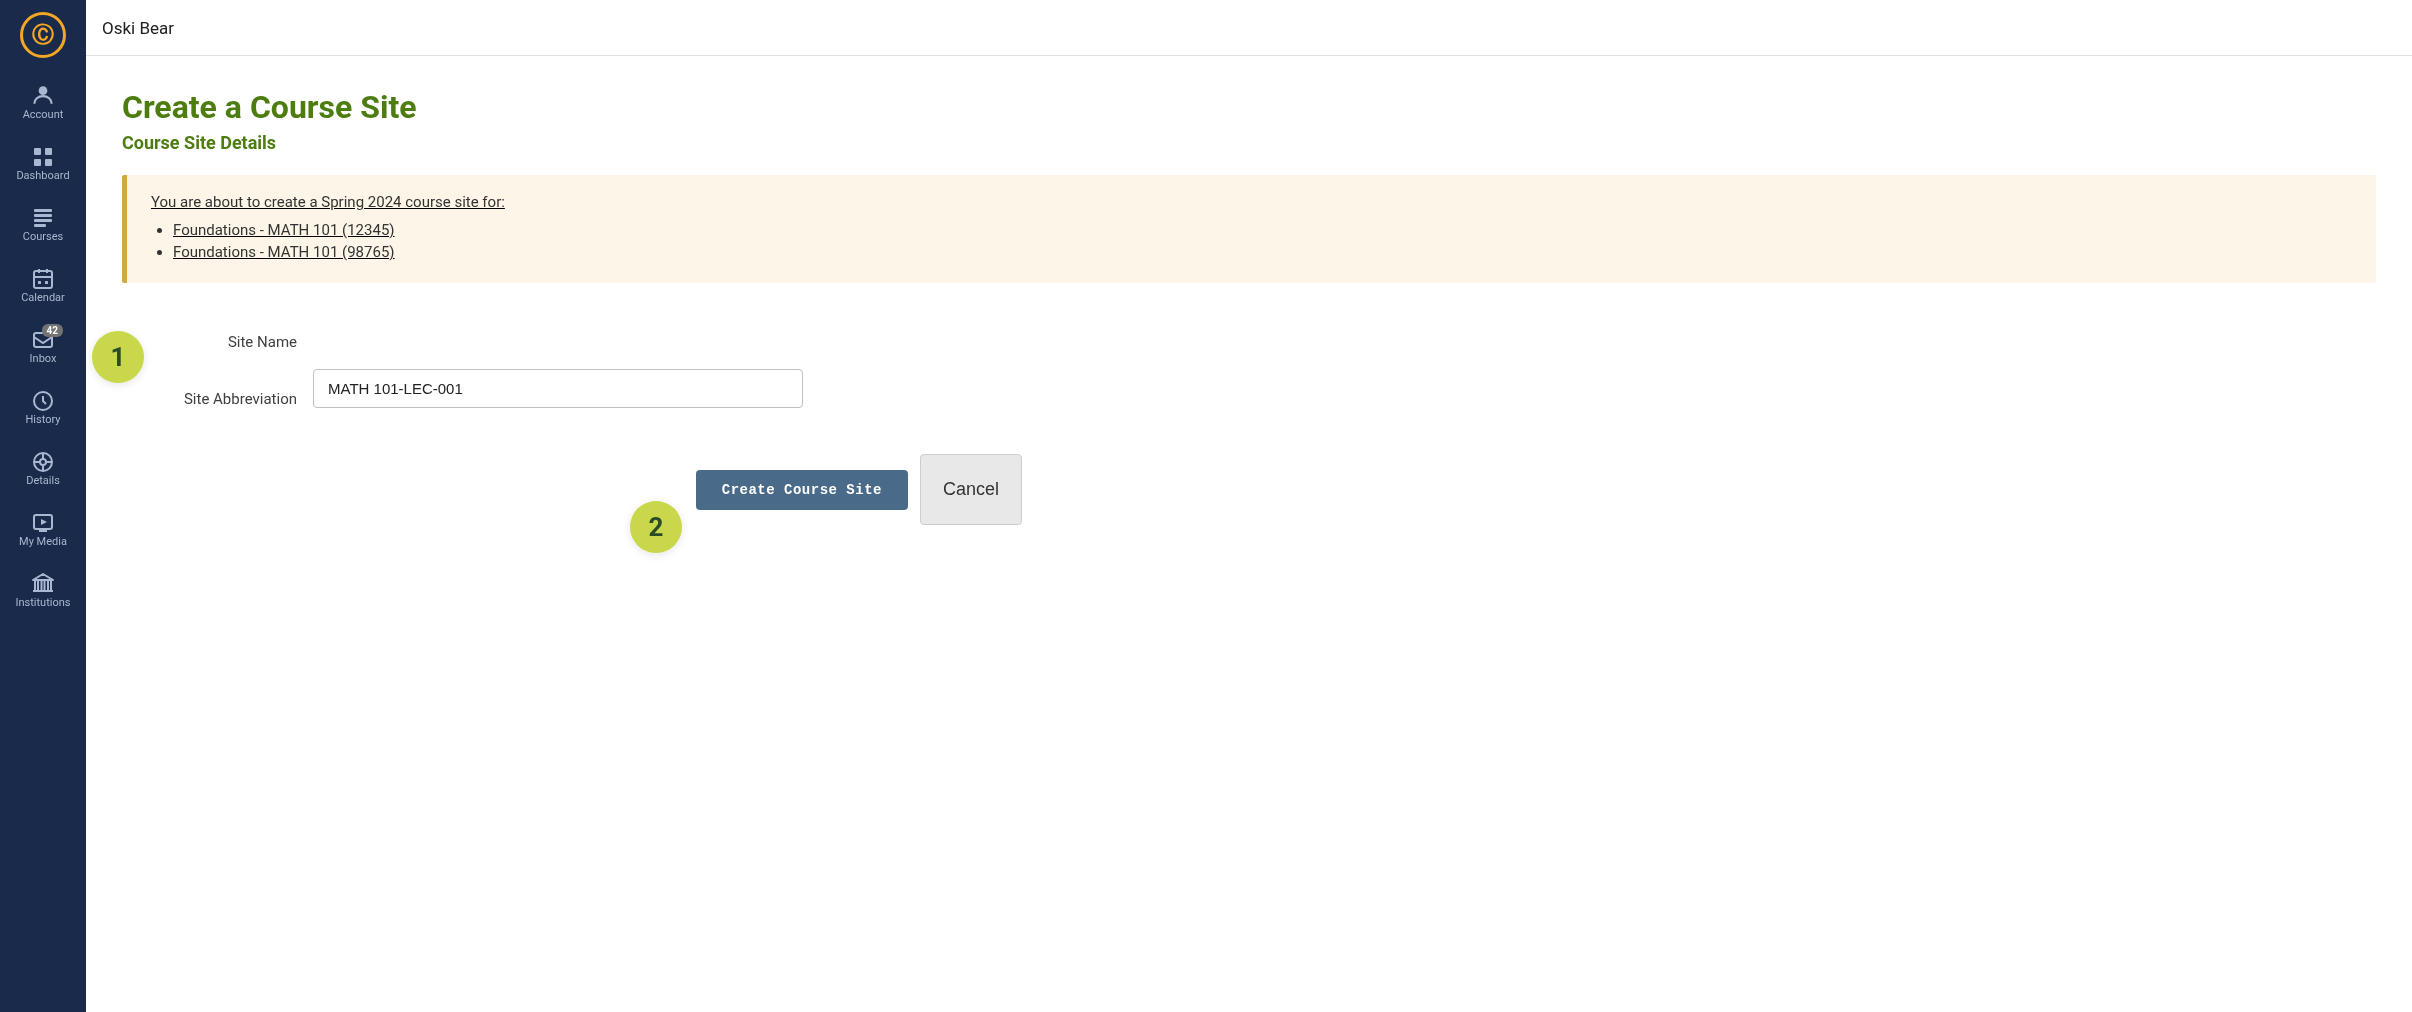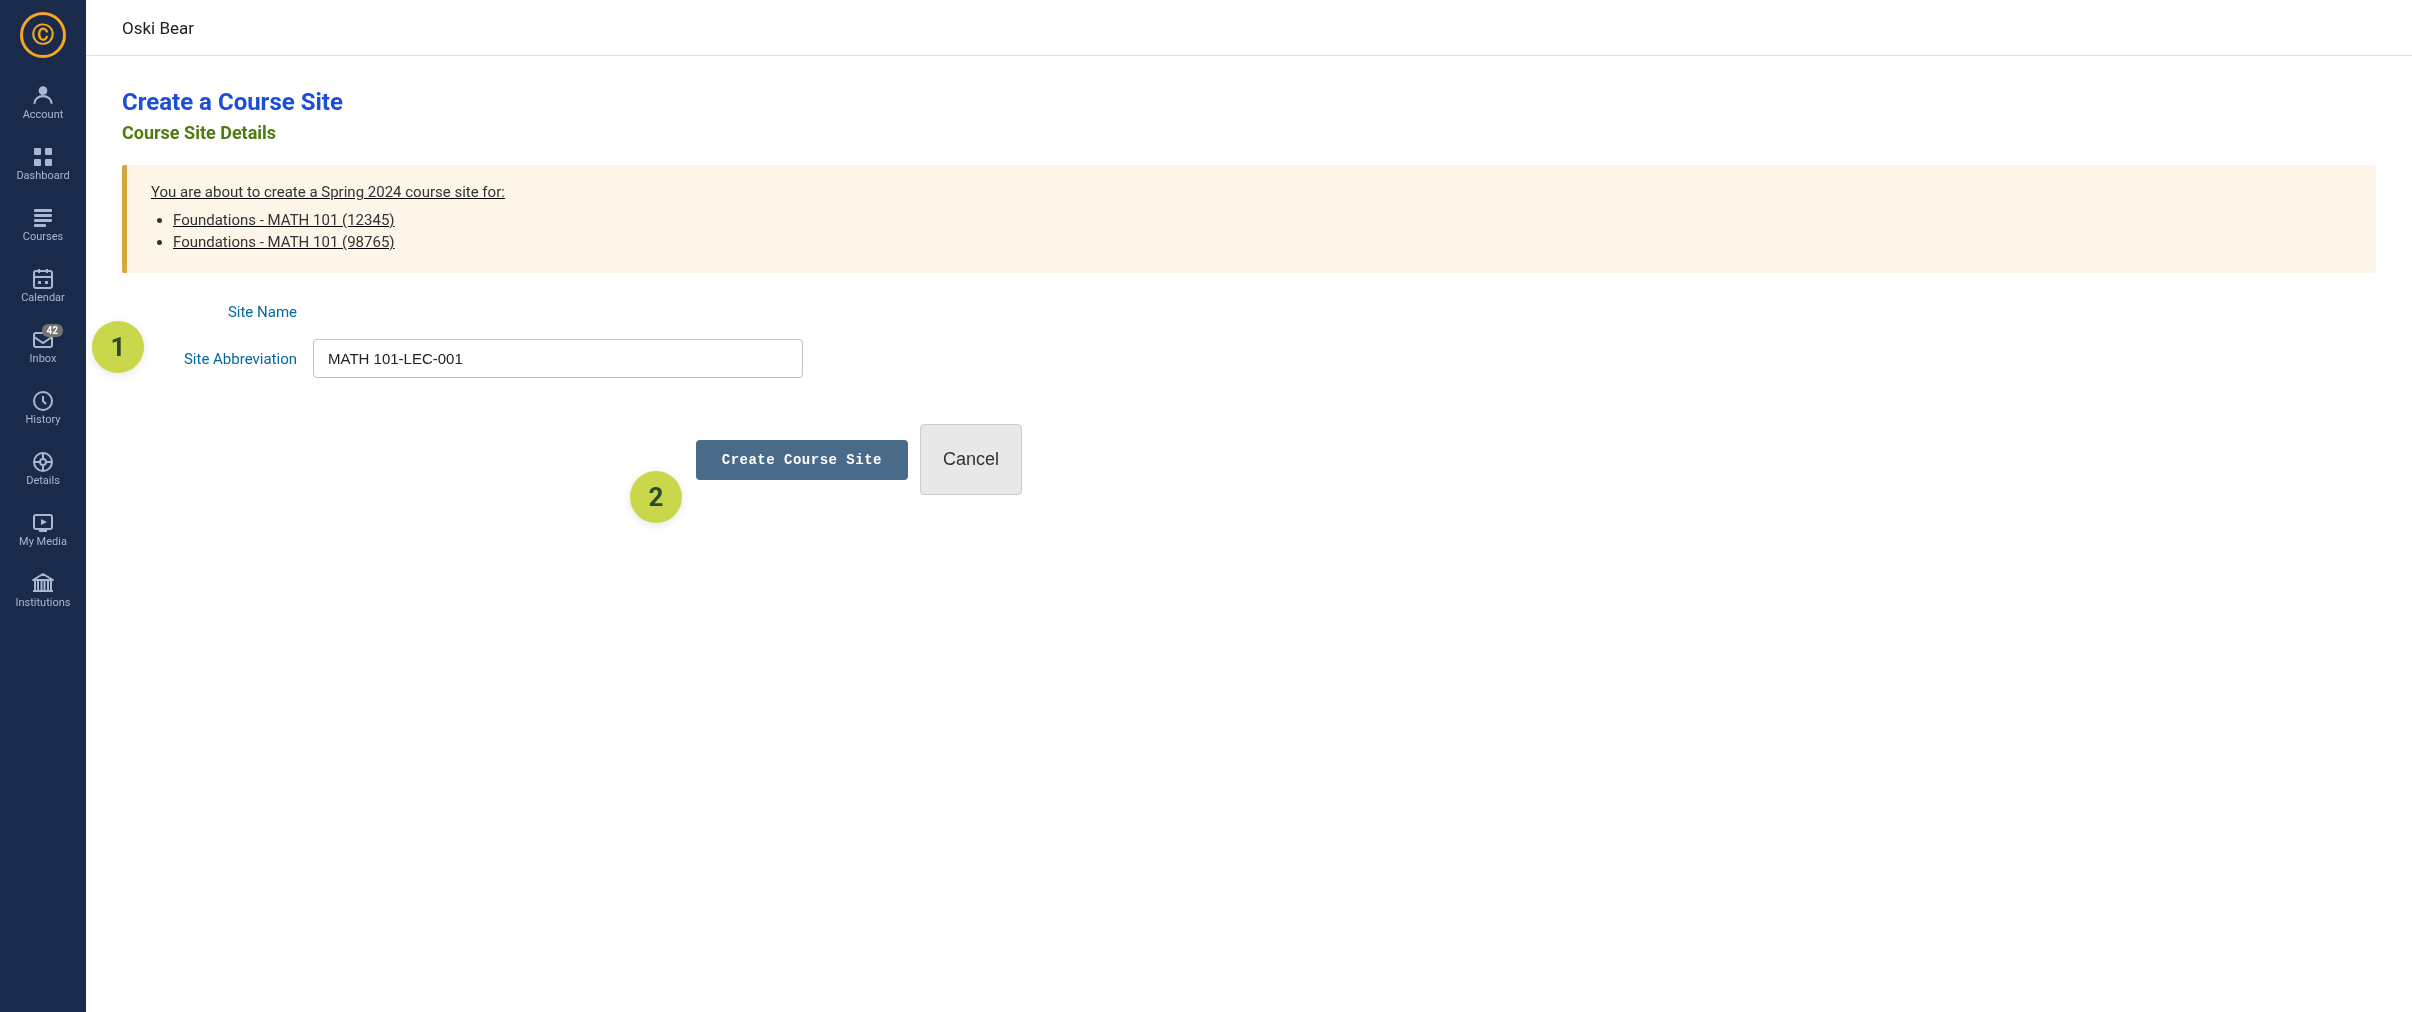--- a/index.html
+++ b/index.html
@@ -79,33 +79,33 @@
       display: flex;
       flex-direction: column;
       background: #fff;
       overflow-y: auto;
     }
     .top-bar {
       height: 56px;
       border-bottom: 1px solid #e0e0e0;
       display: flex;
       align-items: center;
-      padding: 0 36px;
+      padding: 0 16px;
     }
     .top-bar-title {
       font-size: 17px;
       color: #222;
     }
     .content {
       padding: 32px 36px;
     }
     .page-title {
-      font-size: 24px;
+      font-size: 32px;
       font-weight: 700;
-      color: #1d4ed8;
+      color: #4d7c0f;
       margin-bottom: 6px;
     }
     .page-subtitle {
       font-size: 18px;
       color: #4d7c0f;
       margin-bottom: 22px;
     }
     .info-box {
       background: #fdf5e8;
       border-left: 5px solid #d4a840;
@@ -174,23 +174,24 @@
     .form-row {
       display: flex;
       align-items: center;
       margin-bottom: 18px;
       position: relative;
     }
     .form-row label {
       width: 175px;
       text-align: right;
       font-size: 15px;
-      color: #0369a1;
+      color: #404040;
       margin-right: 16px;
       flex-shrink: 0;
+      margin-top: 20px;
     }
     .form-row input[type="text"] {
       flex: 1;
       border: 1px solid #c0c0c0;
       border-radius: 4px;
       padding: 10px 14px;
       font-size: 15px;
       color: #222;
       outline: none;
       max-width: 680px;

